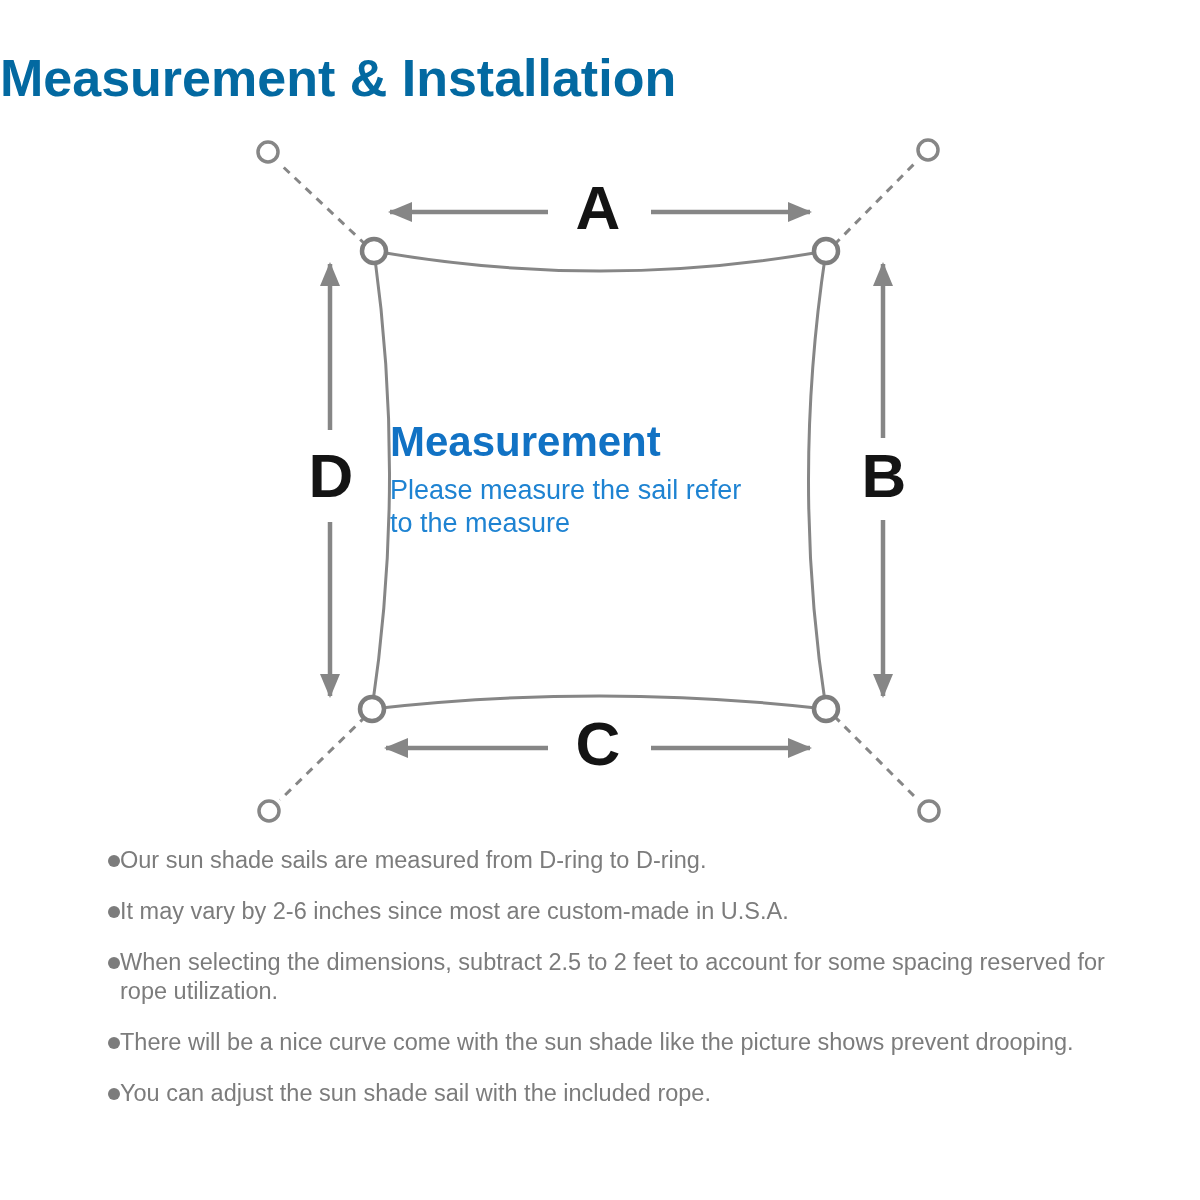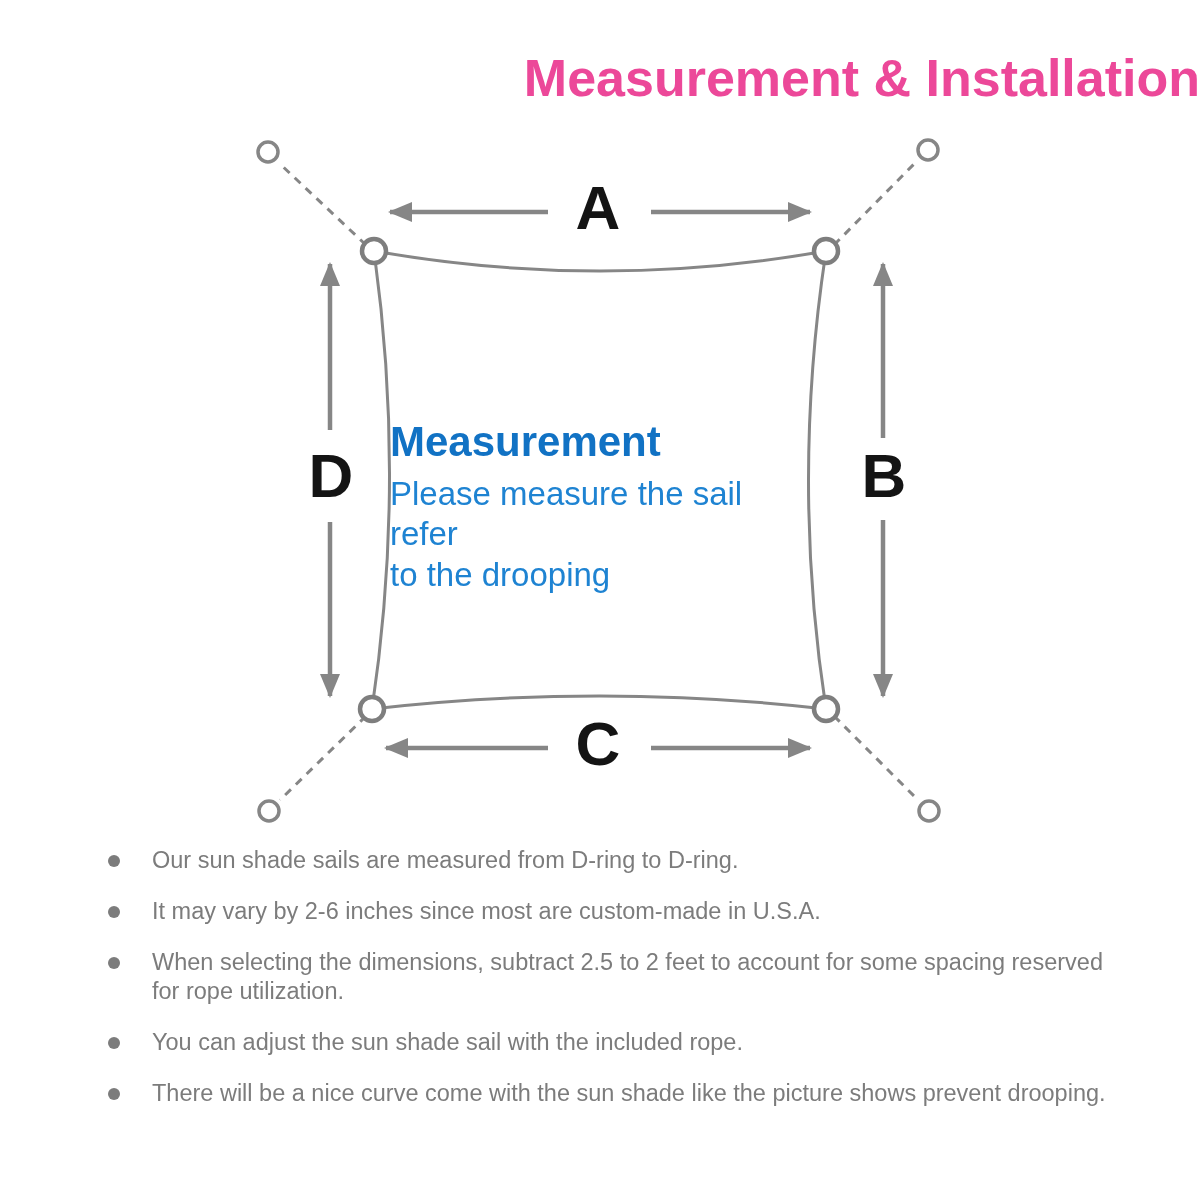--- a/index.html
+++ b/index.html
@@ -6,23 +6,23 @@
   .page{
     position:relative;
     width:1200px;height:1200px;
     background:#ffffff;
     font-family:"Liberation Sans", sans-serif;
     overflow:hidden;
   }
   .page-title{
     position:absolute;
     top:48px;left:0;width:1200px;
-    text-align:right;
+    text-align:left;
     font-size:52px;font-weight:bold;
-    color:#ec4899;
+    color:#0369a1;
     margin:0;
     letter-spacing:0px;
   }
   svg.diagram{position:absolute;left:0;top:0;}
   .dim-label{
     position:absolute;
     transform:translate(-50%,-50%);
     font-size:62px;font-weight:bold;color:#141414;
     line-height:1;
   }
@@ -35,33 +35,33 @@
     left:600px;top:420px;
     transform:translateX(-50%);
     width:420px;
   }
   .center-heading{
     font-size:42px;font-weight:bold;color:#1172C4;
     line-height:1.05;
   }
   .center-sub{
     margin-top:10px;
-    font-size:33px;color:#1E83D2;
+    font-size:27px;color:#1E83D2;
     line-height:1.22;
   }
   .notes{
     position:absolute;
     left:108px;top:846px;
     width:1010px;
     list-style:none;margin:0;padding:0;
   }
   .notes li{
     display:flex;
     align-items:flex-start;
-    gap:32px;
+    gap:0;
     margin-bottom:22px;
     color:#7C7C7C;
     font-size:23.5px;
     line-height:29px;
   }
   .notes .dot{
     flex:0 0 auto;
     width:12px;height:12px;
     margin-top:9px;
     border-radius:50%;
@@ -114,40 +114,40 @@
 
   <div class="dim-label label-a">A</div>
   <div class="dim-label label-b">B</div>
   <div class="dim-label label-c">C</div>
   <div class="dim-label label-d">D</div>
 
   <div class="center-text">
     <div class="center-heading">Measurement</div>
     <div class="center-sub">
       <div>Please measure the sail refer</div>
-      <div>to the drooping</div>
+      <div>to the measure</div>
     </div>
   </div>
 
   <ul class="notes">
     <li>
       <span class="dot"></span>
       <span>Our sun shade sails are measured from D-ring to D-ring.</span>
     </li>
     <li>
       <span class="dot"></span>
       <span>It may vary by 2-6 inches since most are custom-made in U.S.A.</span>
     </li>
     <li>
       <span class="dot"></span>
       <span>When selecting the dimensions, subtract 2.5 to 2 feet to account for some spacing reserved for rope utilization.</span>
     </li>
     <li>
       <span class="dot"></span>
-      <span>You can adjust the sun shade sail with the included rope.</span>
+      <span>There will be a nice curve come with the sun shade like the picture shows prevent drooping.</span>
     </li>
     <li>
       <span class="dot"></span>
-      <span>There will be a nice curve come with the sun shade like the picture shows prevent drooping.</span>
+      <span>You can adjust the sun shade sail with the included rope.</span>
     </li>
   </ul>
 
 </div>
 
 </body></html>

